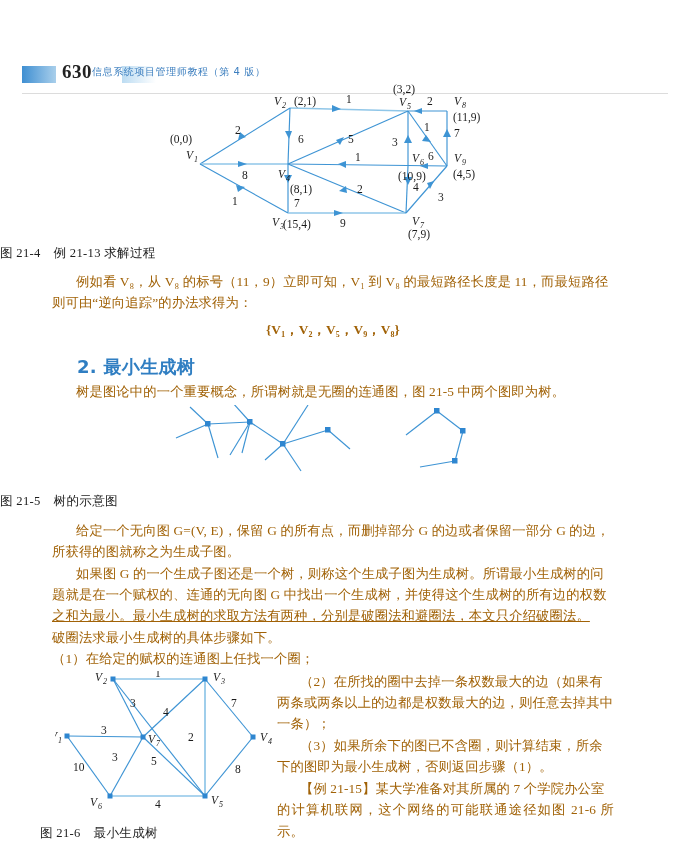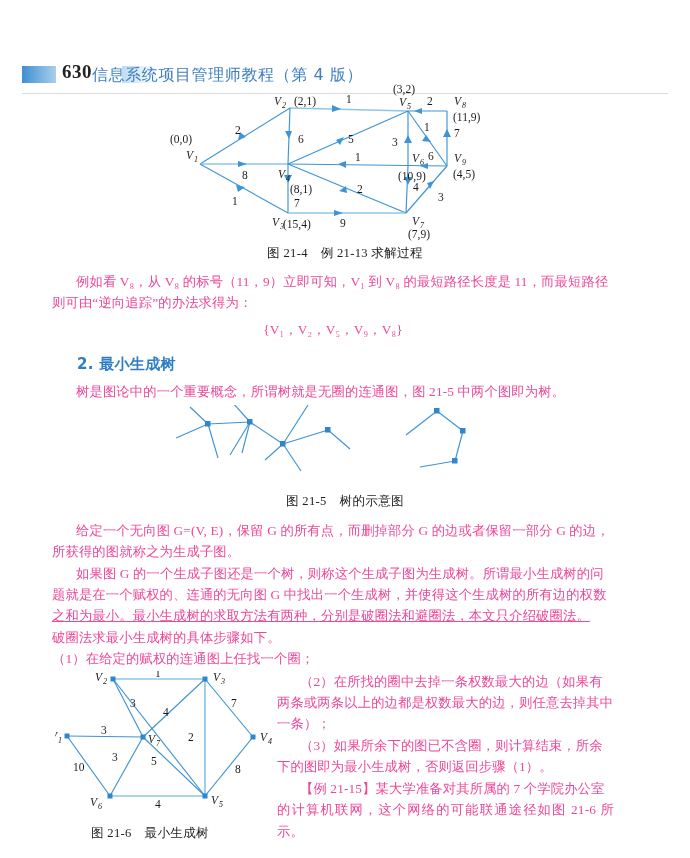--- a/index.html
+++ b/index.html
@@ -23,53 +23,53 @@
     position:absolute; left:122px; top:25px; width:34px; height:17px;
     background:linear-gradient(to right,#bcdcf2,#ffffff);
   }
   .rh-num {
     position:absolute; left:62px; top:20px; width:56px;
     font-size:19px; font-weight:bold; color:#222; letter-spacing:.5px;
     font-family:"Liberation Serif", serif;
   }
   .rh-title {
     position:absolute; left:92px; top:24px;
-    font-size:16px; color:#3d7fbf; letter-spacing:.6px;
+    font-size:10px; color:#3d7fbf; letter-spacing:.6px;
     font-family:"DejaVu Sans", sans-serif;
   }
   .rh-rule {
     position:absolute; left:22px; top:52px; width:646px; height:1px;
     background:#dcdcdc;
   }
 
   
   .p {
     position:absolute;
     font-size:13.3px;
     line-height:21.5px;
-    color:#ec4899;
+    color:#a16207;
     letter-spacing:.15px;
     text-align:justify;
   }
   .cap {
     position:absolute;
     font-size:12.6px;
     color:#1d1d1d;
-    text-align:center;
+    text-align:left;
     letter-spacing:.3px;
   }
   .sec-head {
     position:absolute;
-    font-size:15px;
+    font-size:18px;
     font-weight:bold;
     color:#2f7ec2;
     font-family:"DejaVu Sans", sans-serif;
     letter-spacing:.3px;
   }
-  .center-line { text-align:center; }
+  .center-line { text-align:center;font-weight:bold; }
 
   svg { display:block; }
   .fig { position:absolute; }
 
   .vlabel {
     font-family:"Liberation Serif", serif;
     font-style:italic;
     font-size:11.5px;
     fill:#1b1b1b;
   }

